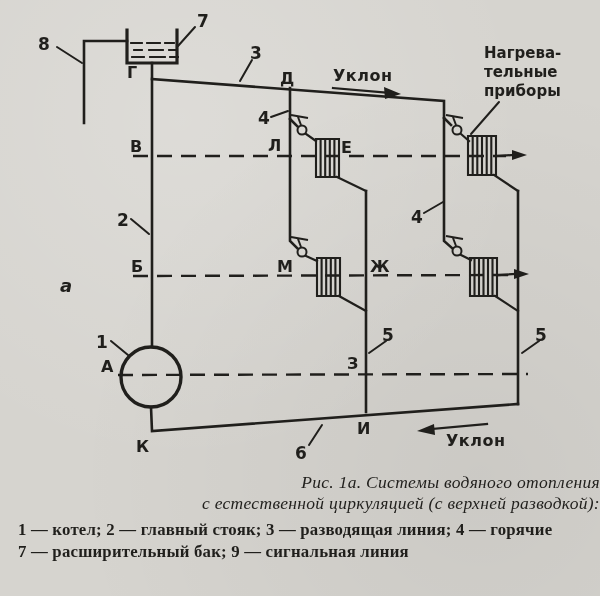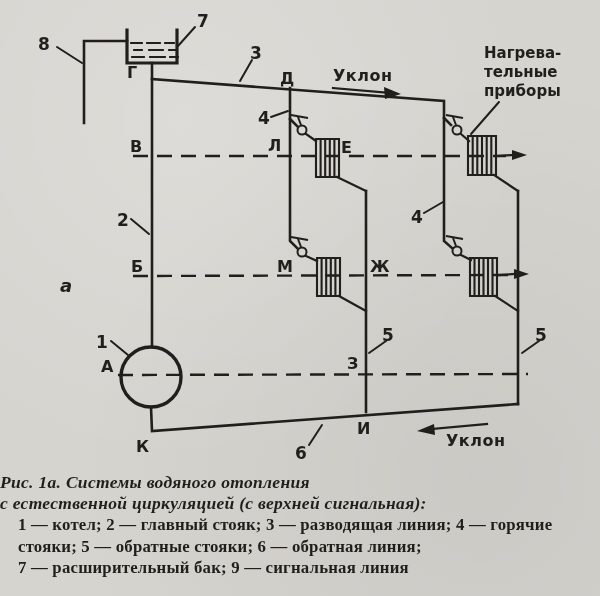--- a/index.html
+++ b/index.html
@@ -23,22 +23,22 @@
   text{fill:#201f1c;font-family:"DejaVu Sans",sans-serif;font-weight:600;font-size:16px;}
   text.num{font-size:17px;}
   text.slope{font-size:16px;letter-spacing:.5px;}
   text.heaters{font-size:15px;}
   text.sub{font-style:italic;font-size:18px;font-weight:600;}
   .caption{
     position:absolute;left:0;top:472px;width:600px;
     color:#201f1c;
     font-family:"Liberation Serif","DejaVu Serif",serif;
   }
-  .cap-line{font-size:17.5px;font-weight:bold;font-style:italic;text-align:left;line-height:21px;letter-spacing:.3px;}
-  .legend{padding-left:18px;padding-right:14px;}
+  .cap-line{font-size:17.5px;font-weight:normal;font-style:italic;text-align:right;line-height:21px;letter-spacing:.3px;}
+  .legend{margin-top:5px;padding-left:18px;padding-right:14px;}
   .legend div{font-size:16.8px;font-weight:bold;line-height:21.5px;letter-spacing:.2px;}
 </style>
 </head>
 <body>
 
 <svg width="600" height="470" viewBox="0 0 600 470">
 
   <g>
     <path class="pipe thick" d="M127,30 L127,63 L177,63 L177,30"></path>
     <path class="pipe" style="stroke-width:1.8" d="M131,43 h11 m5,0 h13 m5,0 h9 M134,50 h8 m7,0 h14 m6,0 h7 M132,57 h12 m6,0 h15 m5,0 h8"></path>
@@ -146,19 +146,18 @@
 
   <g>
     <text class="heaters" x="484" y="58">Нагрева-</text>
     <text class="heaters" x="484" y="77">тельные</text>
     <text class="heaters" x="484" y="96">приборы</text>
   </g>
 </svg>
 
 <div class="caption">
   <div class="cap-line">Рис. 1а. Системы водяного отопления</div>
-  <div class="cap-line">с естественной циркуляцией (с верхней сигнальная):</div>
+  <div class="cap-line">с естественной циркуляцией (с верхней разводкой):</div>
   <div class="legend">
     <div>1 — котел; 2 — главный стояк; 3 — разводящая линия; 4 — горячие</div>
-    <div>стояки; 5 — обратные стояки; 6 — обратная линия;</div>
     <div>7 — расширительный бак; 9 — сигнальная линия</div>
   </div>
 </div>
 
 </body></html>

